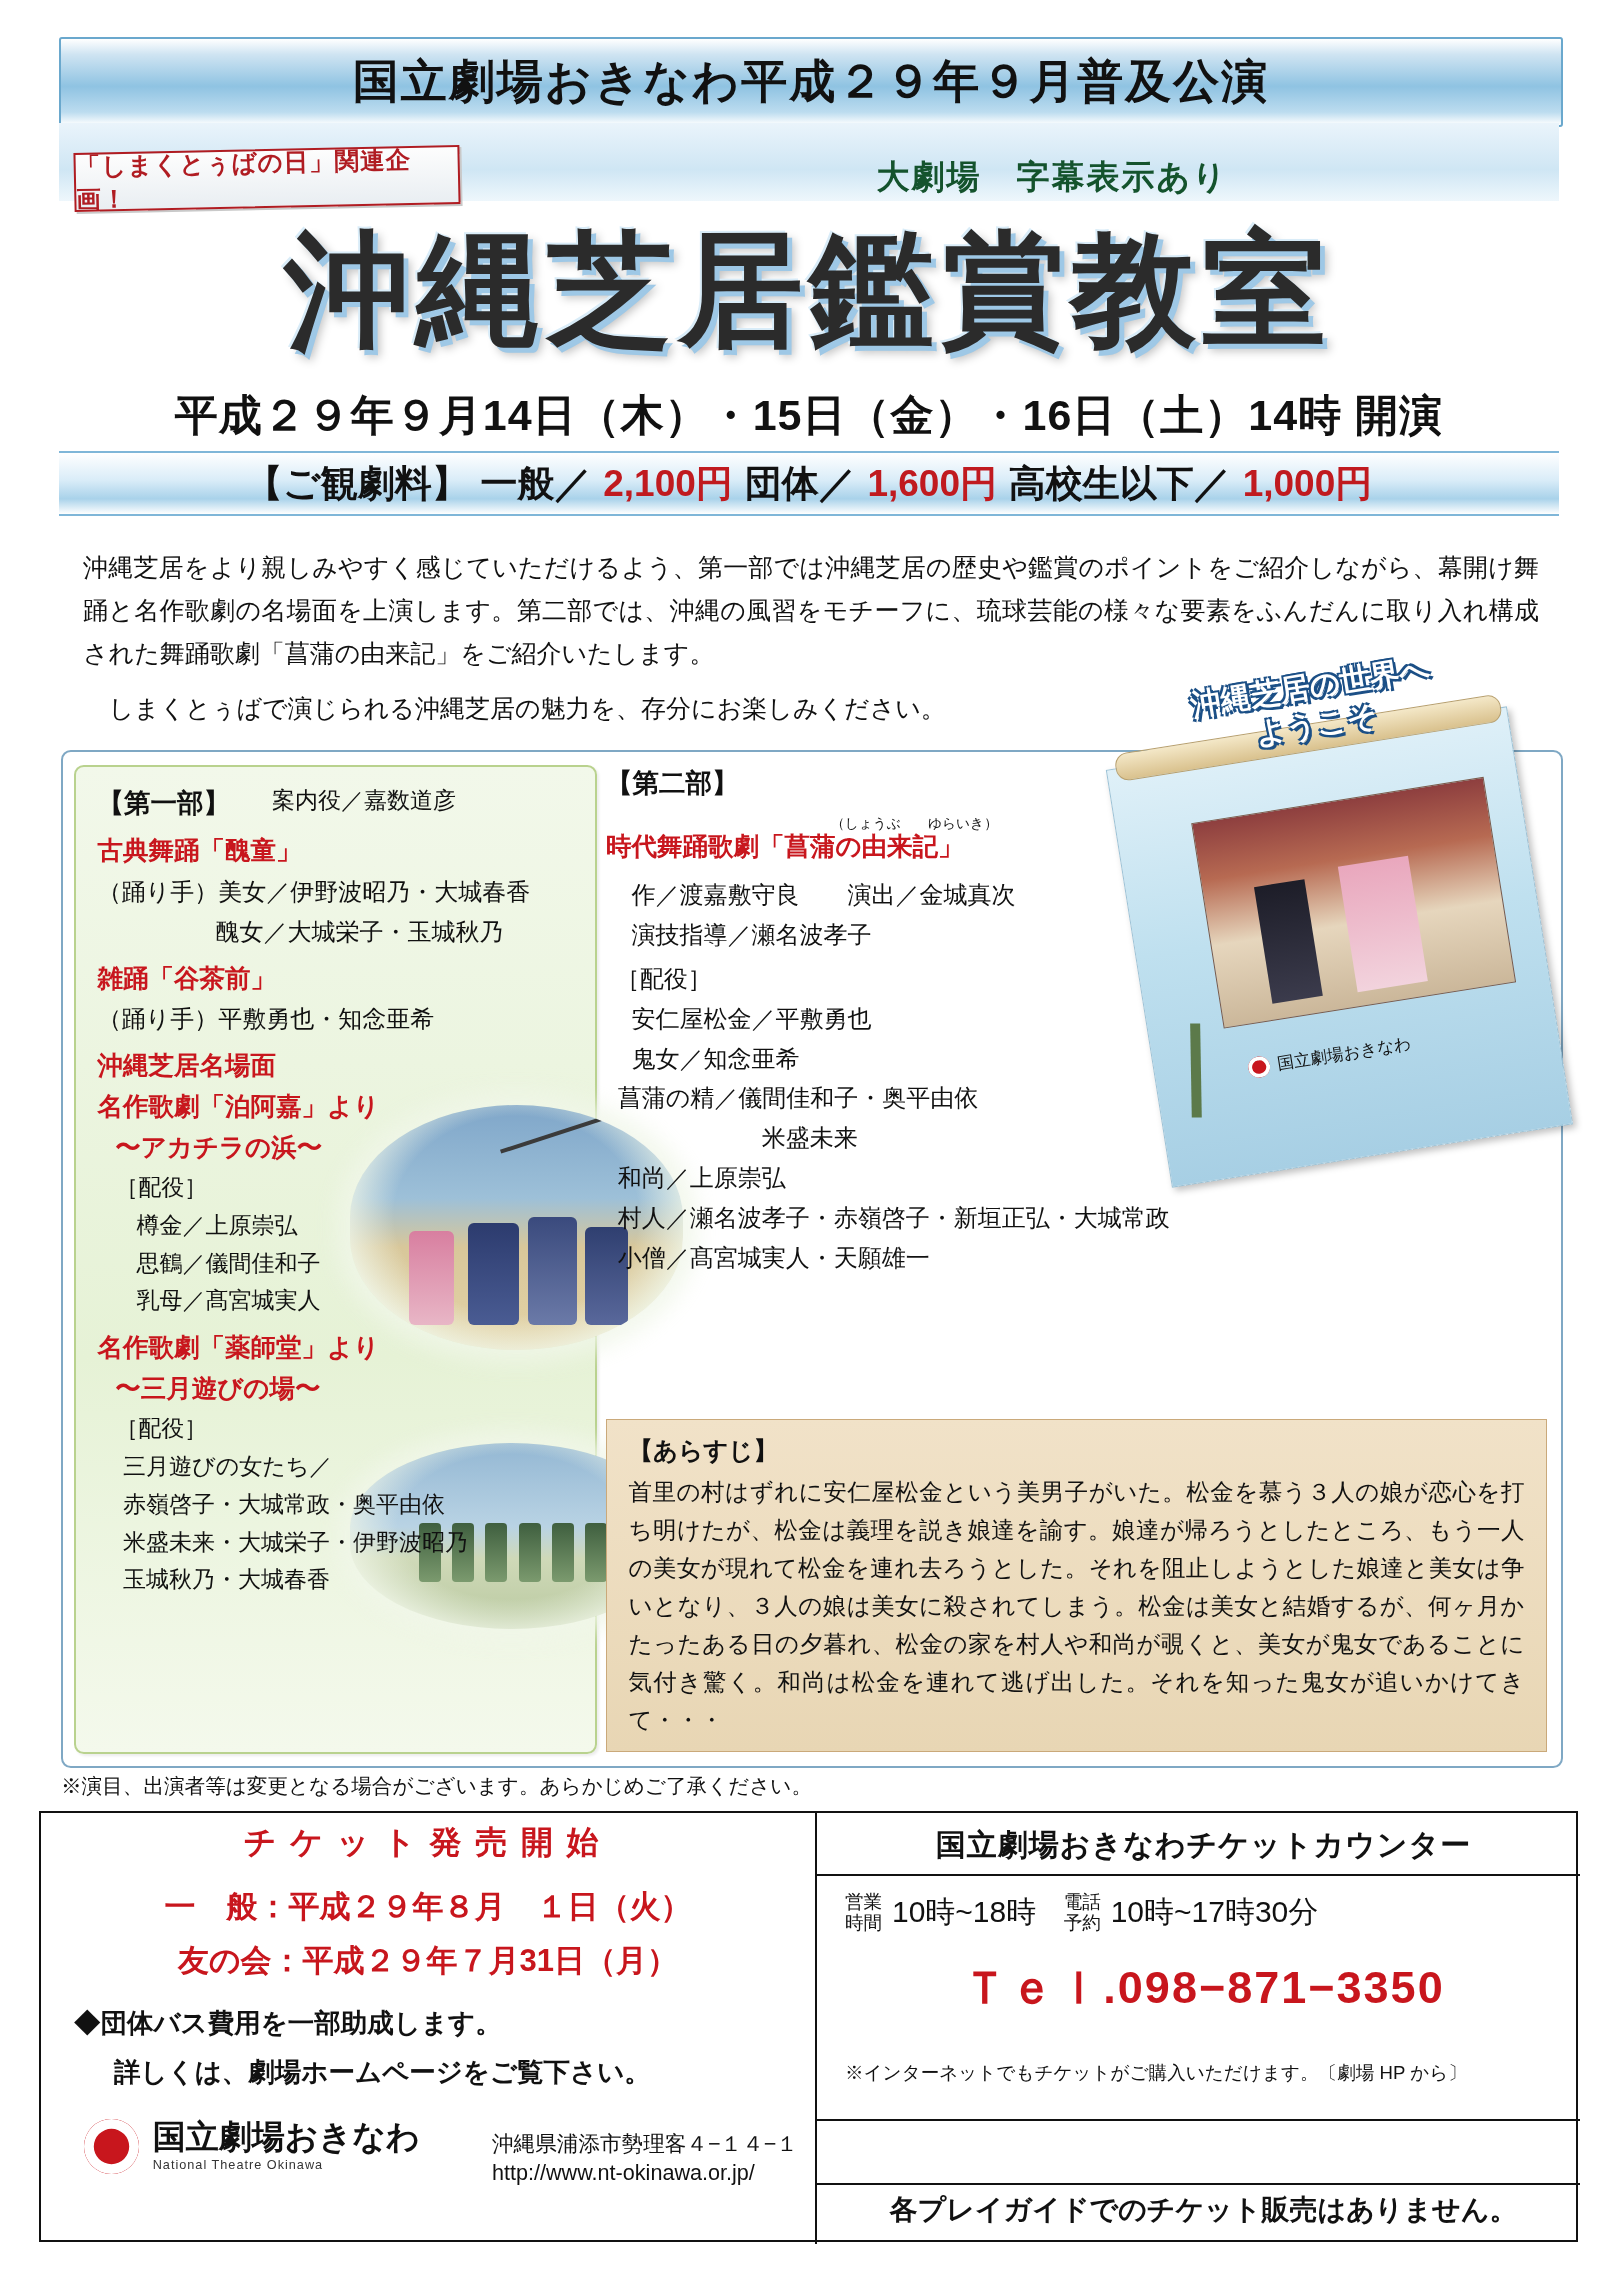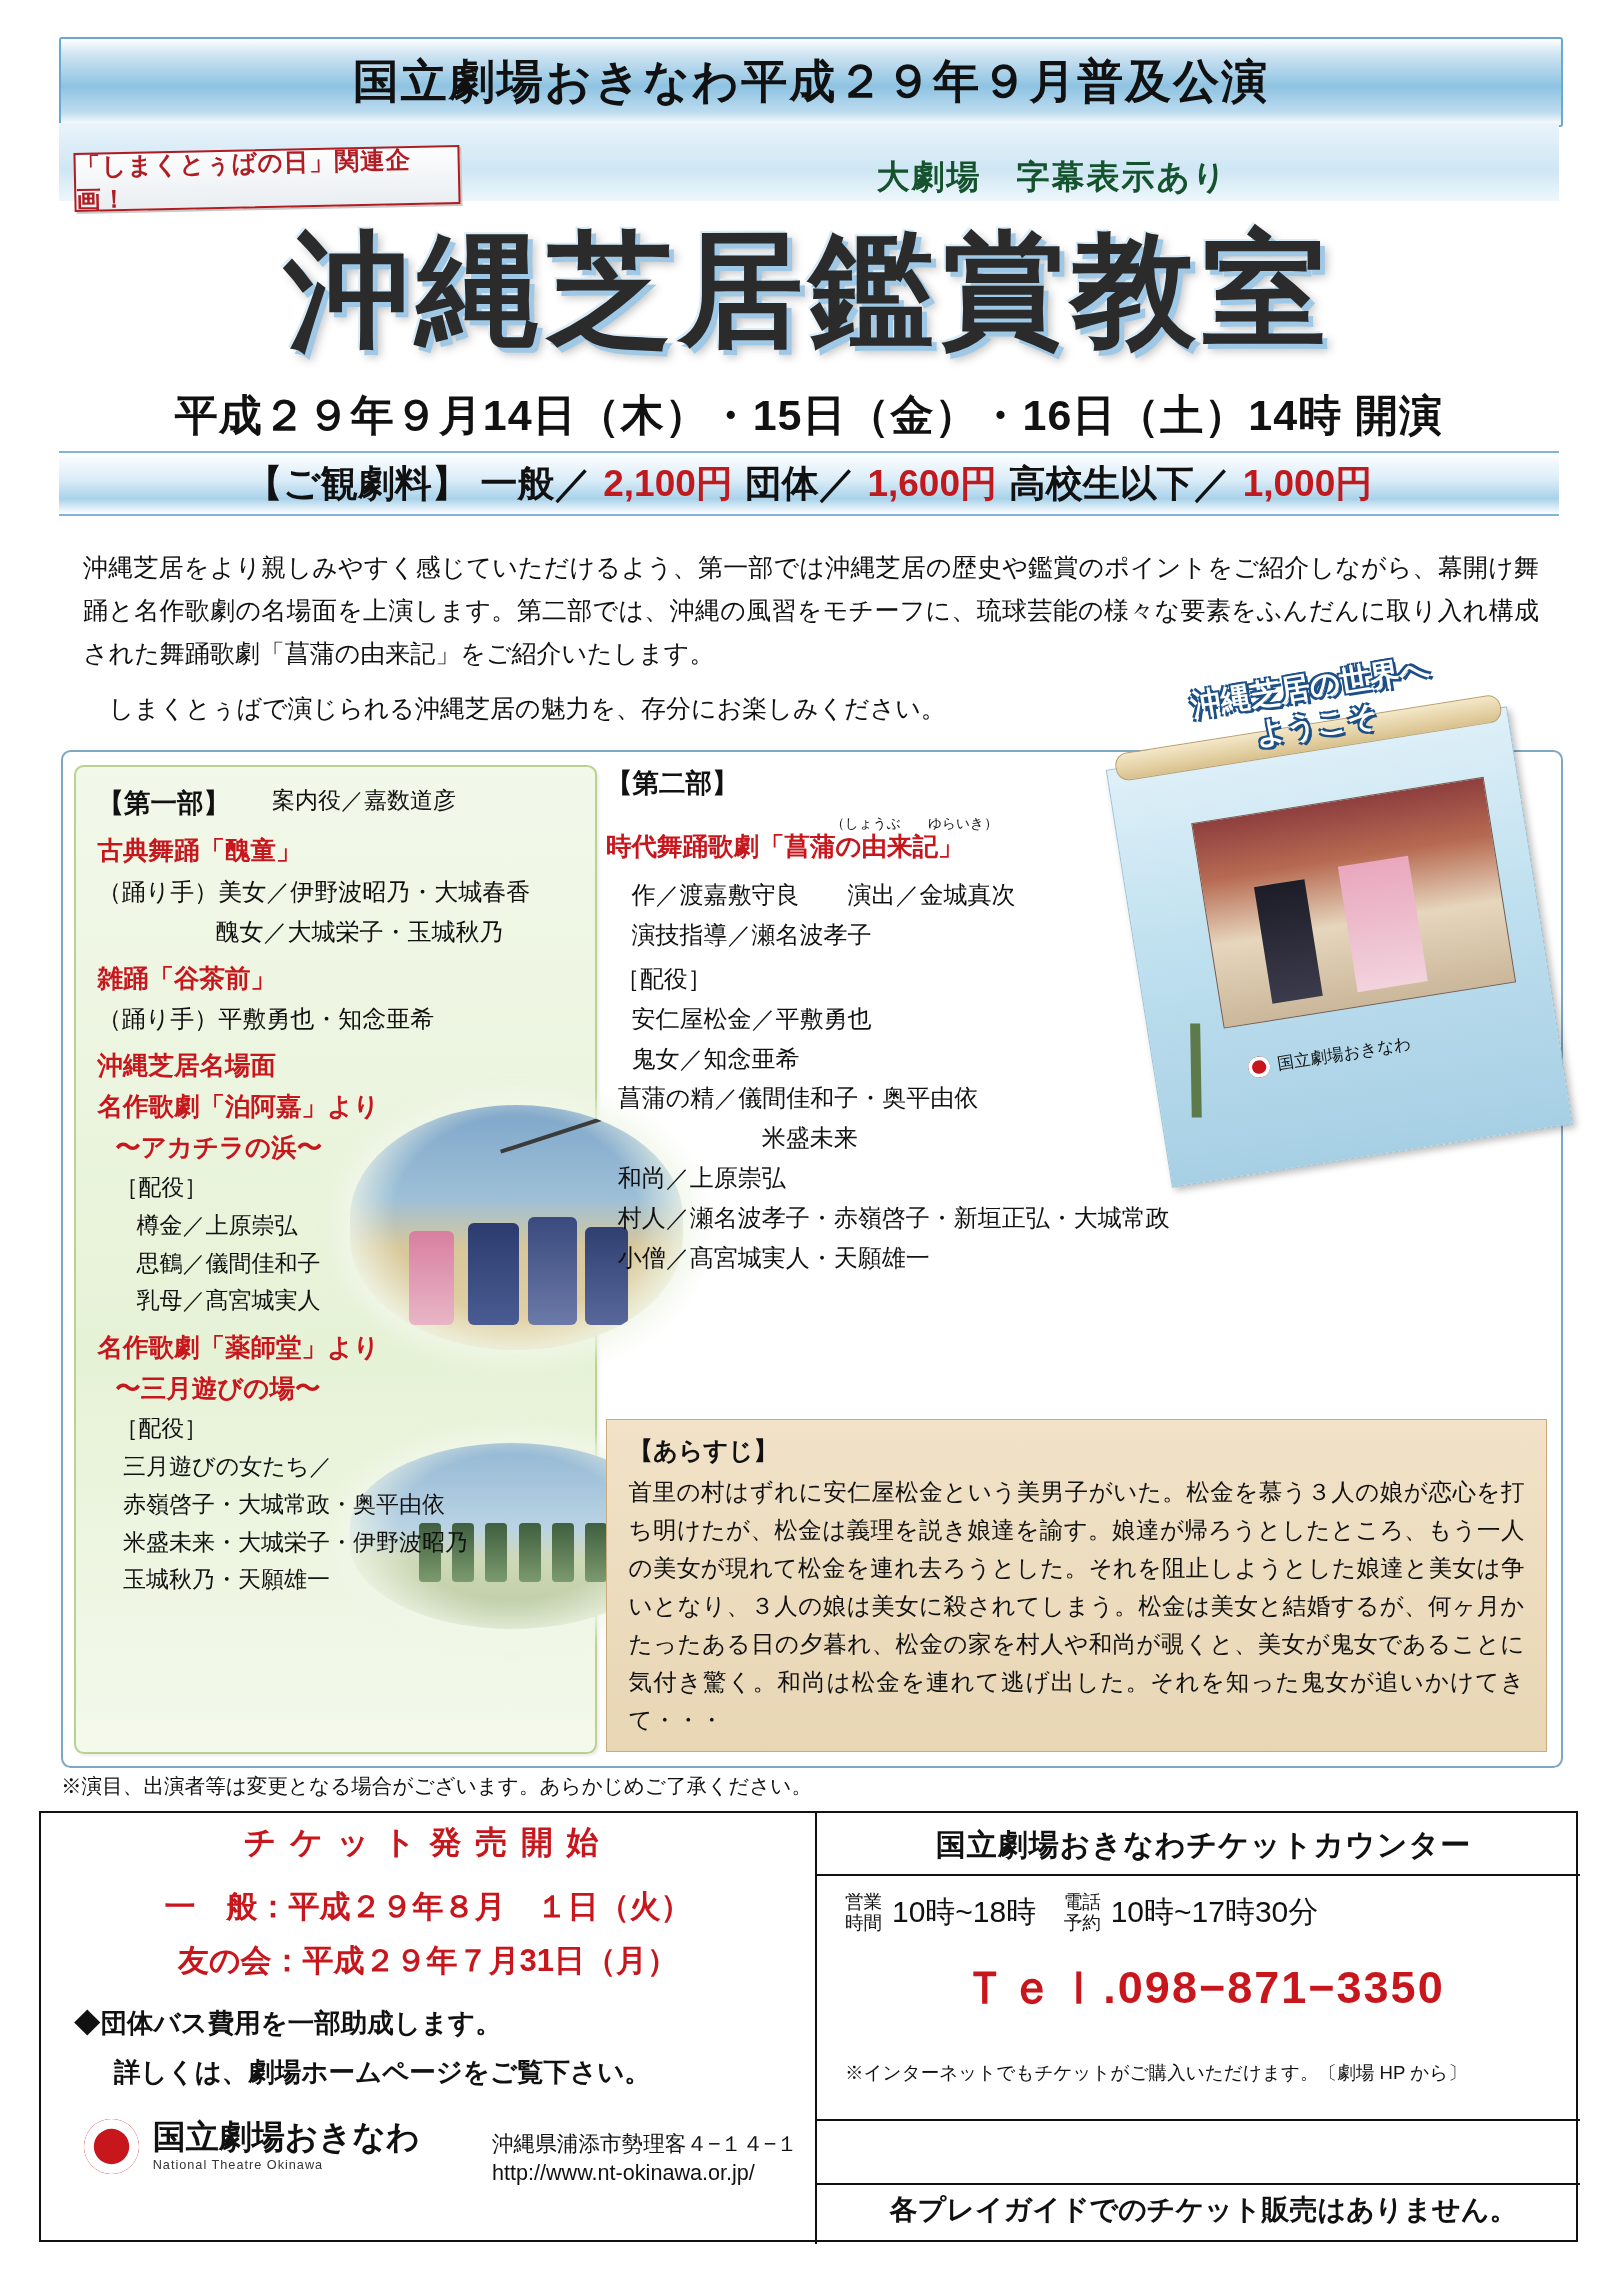--- a/index.html
+++ b/index.html
@@ -266,21 +266,21 @@
       <div class="lineS" style="padding-left:39px">樽金／上原崇弘</div>
       <div class="lineS" style="padding-left:39px">思鶴／儀間佳和子</div>
       <div class="lineS" style="padding-left:39px">乳母／髙宮城実人</div>
 
       <div class="lineR" style="margin-top:13.7px">名作歌劇「薬師堂」より</div>
       <div class="lineR" style="margin-top:5.9px;padding-left:17.6px">〜三月遊びの場〜</div>
       <div class="lineS" style="padding-left:17.6px">［配役］</div>
       <div class="lineS" style="padding-left:25.5px">三月遊びの女たち／</div>
       <div class="lineS" style="padding-left:25.5px">赤嶺啓子・大城常政・奥平由依</div>
       <div class="lineS" style="padding-left:25.5px">米盛未来・大城栄子・伊野波昭乃</div>
-      <div class="lineS" style="padding-left:25.5px">玉城秋乃・天願雄一</div>
+      <div class="lineS" style="padding-left:25.5px">玉城秋乃・大城春香</div>
     </div>
   </div>
 
   <div class="part2">
     <div class="ph">【第二部】</div>
     <div style="font-size:13.7px;color:#111;margin-top:13.7px;padding-left:225px">（しょうぶ　　ゆらいき）</div>
     <div class="lineR" style="margin-top:-3.9px">時代舞踊歌劇「菖蒲の由来記」</div>
     <div class="lineN" style="margin-top:15.7px;padding-left:25.5px">作／渡嘉敷守良　　演出／金城真次</div>
     <div class="lineN" style="padding-left:25.5px">演技指導／瀬名波孝子</div>
     <div class="lineN" style="padding-left:9.8px;margin-top:11.8px">［配役］</div>

